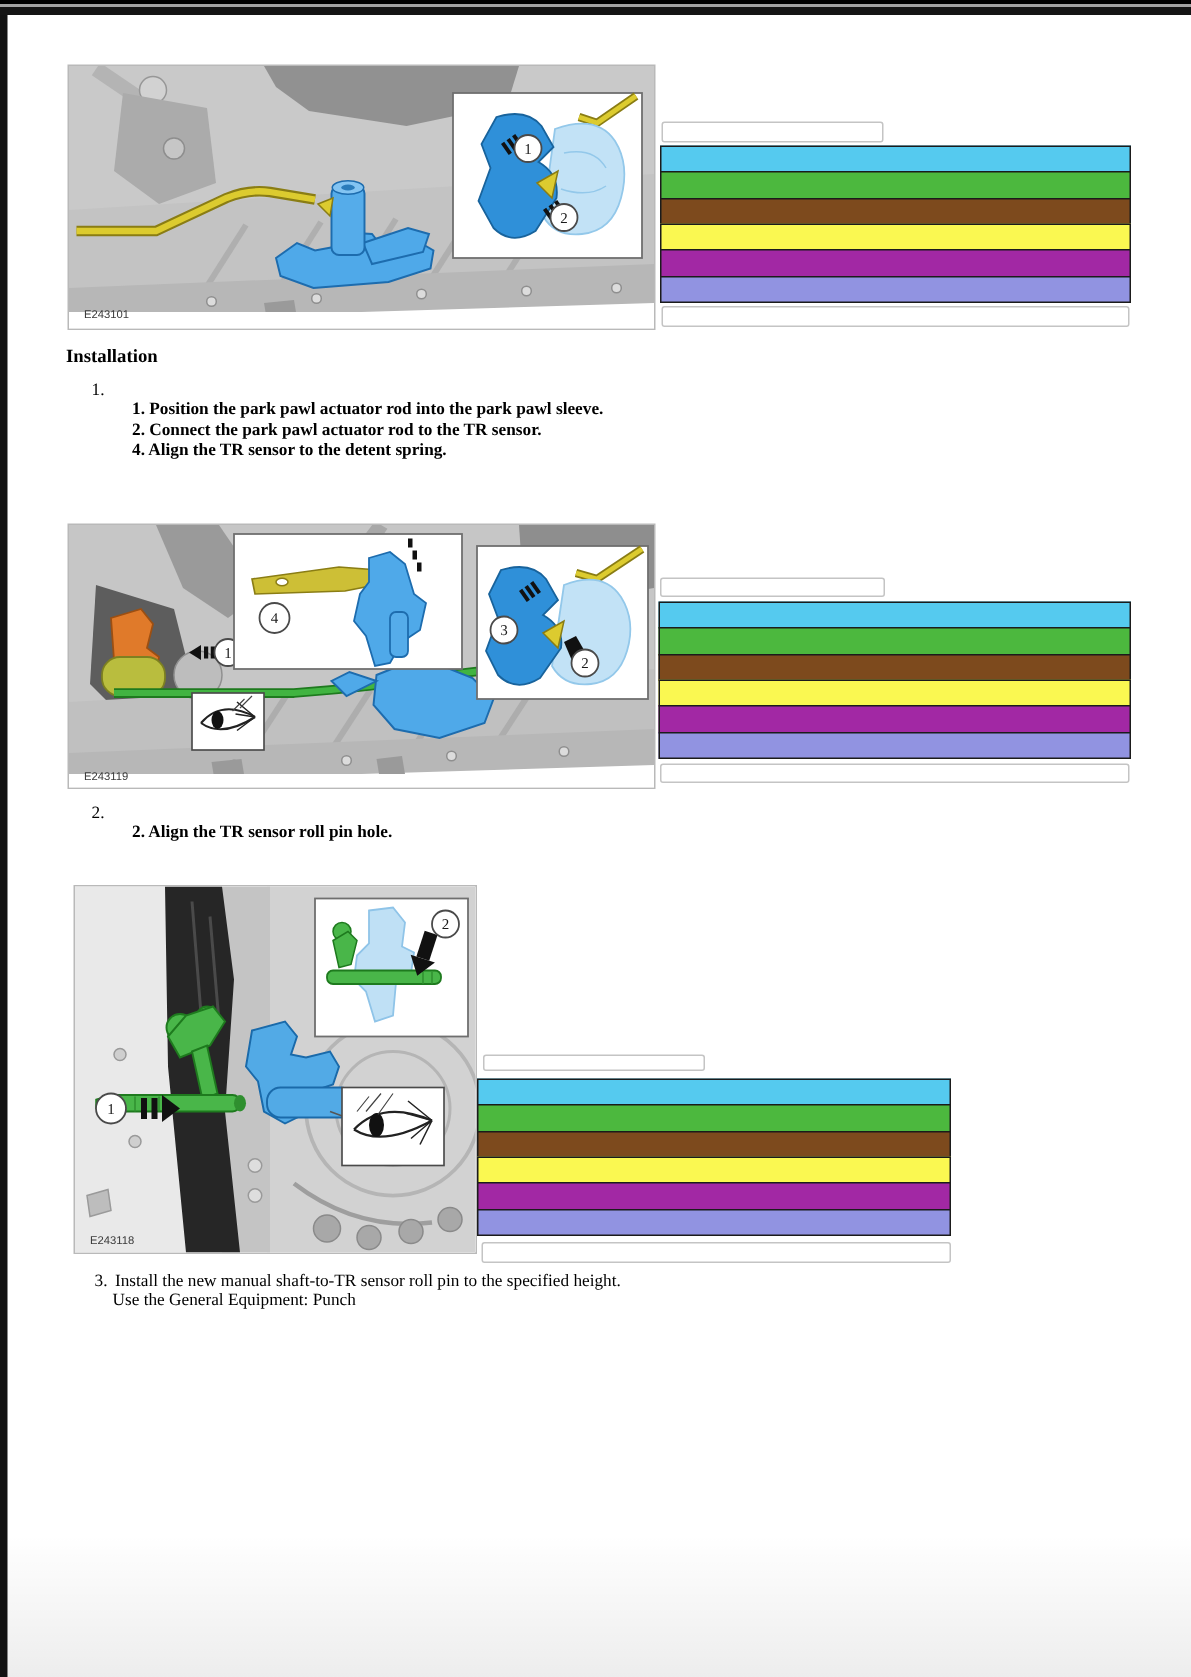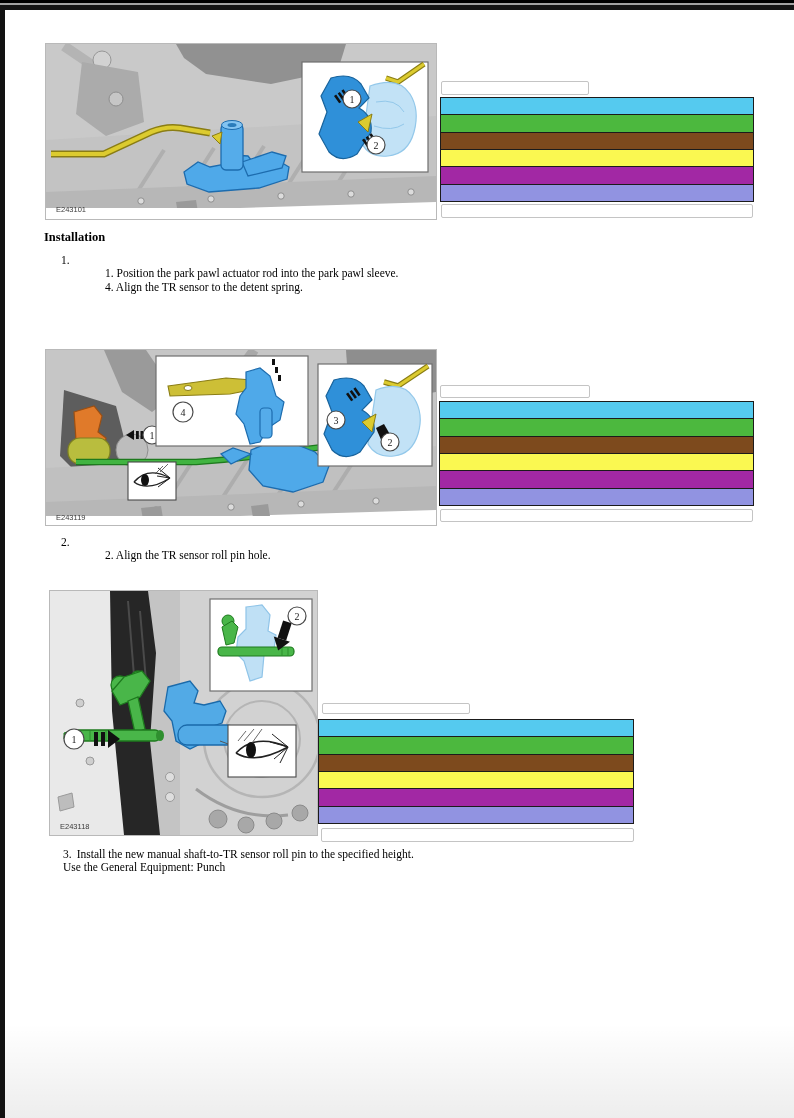--- a/index.html
+++ b/index.html
@@ -17,23 +17,23 @@
   #figure-2{left:45px;top:349px;width:392px;height:177px;}
   #figure-3{left:49px;top:590px;width:269px;height:246px;}
   .figure svg{display:block;width:100%;height:100%;}
   
   .heading{position:absolute;left:44px;top:230px;font-size:12.5px;font-weight:bold;}
   .step{position:absolute;font-size:11.5px;line-height:13.4px;}
   #step-1{left:61px;top:254px;}
   #step-2{left:61px;top:536px;}
   #step-3{left:63px;top:848px;}
   .step .stext{margin-left:14px;}
-  .step .substep{margin-left:44px;}
+  .step .substep{margin-left:27px;font-weight:bold;}
   #step-3 .line1{display:flex;gap:5px;}
-  #step-3 .note{}
+  #step-3 .note{margin-left:12px;}
   
   .ph-box{position:absolute;background:#fff;border:1px solid #c4c4c4;border-radius:2px;box-sizing:border-box;}
   .bar-stack{position:absolute;display:flex;flex-direction:column;box-sizing:border-box;}
   .cbar{flex:1;border:1px solid #1b1b1b;margin-top:-1px;}
   .cbar:first-child{margin-top:0;}
   #small-box-1{left:441px;top:81px;width:148px;height:14px;}
   #stack-1{left:440px;top:97px;width:314px;height:105px;}
   #bottom-box-1{left:441px;top:204px;width:312px;height:14px;}
   #small-box-2{left:440px;top:385px;width:150px;height:13px;}
   #stack-2{left:439px;top:401px;width:315px;height:105px;}
@@ -286,20 +286,21 @@
       </g>
       <text class="fig-label" x="10" y="238">E243118</text>
     </svg>
   </div>
 
   <div class="heading">Installation</div>
 
   <div class="step" id="step-1">
     <div class="snum">1.</div>
     <div class="substep">1. Position the park pawl actuator rod into the park pawl sleeve.</div>
+    <div class="substep">2. Connect the park pawl actuator rod to the TR sensor.</div>
     <div class="substep">4. Align the TR sensor to the detent spring.</div>
   </div>
 
   <div class="step" id="step-2">
     <div class="snum">2.</div>
     <div class="substep">2. Align the TR sensor roll pin hole.</div>
   </div>
 
   <div class="step" id="step-3">
     <div class="line1">

